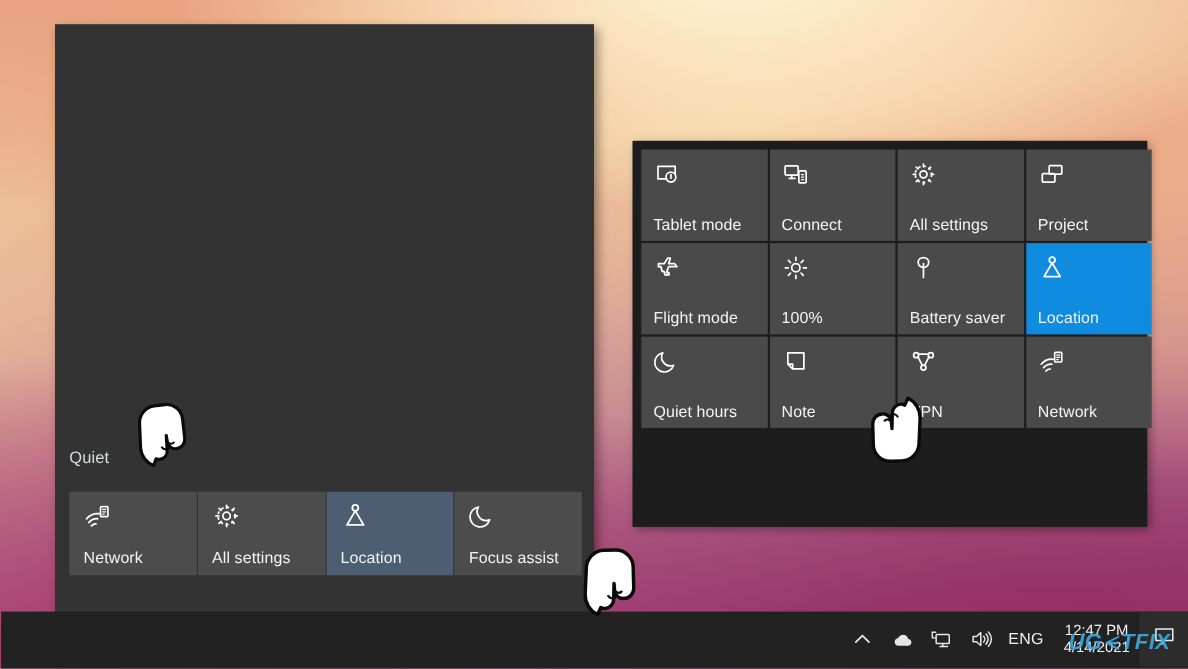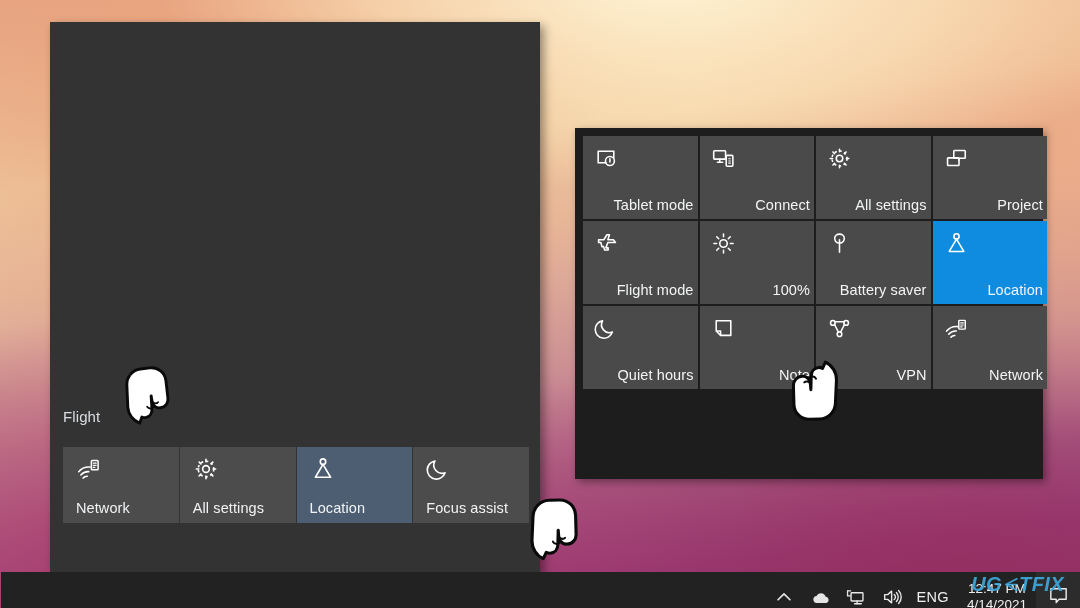--- a/index.html
+++ b/index.html
@@ -95,21 +95,21 @@
     white-space: nowrap;
     letter-spacing: 0.1px;
   }
 
   
   #taskbar {
     position: absolute;
     left: 1px;
     right: 0;
     bottom: 0;
-    height: 36px;
+    height: 52px;
     background: #222222;
   }
 
   #tray {
     position: absolute;
     right: 0;
     top: 0;
     height: 50px;
     display: flex;
     align-items: center;
@@ -166,21 +166,20 @@
   }
 
   #qp-grid {
     position: absolute;
     left: 8px;
     top: 8px;
     width: 464px;
     display: grid;
     grid-template-columns: repeat(4, 1fr);
     gap: 2px;
-    text-align: right;
   }
 
   .qtile {
     position: relative;
     height: 83px;
     background: #4a4a4a;
     overflow: hidden;
   }
   .qtile.on { background: #0f8ce0; }
   .qtile.empty { background: transparent; }
@@ -232,21 +231,21 @@
   .wm-mark svg { display: block; width: 100%; height: 100%; }
 </style>
 </head>
 <body>
 
 <div id="stage">
 
   <div id="action-center">
     <div id="ac-body">
 
-      <div id="expand-link">Flight</div>
+      <div id="expand-link">Quiet</div>
 
       <div id="ac-tiles">
 
         <div class="tile">
           <span class="tile-icon">
             <svg viewBox="0 0 24 24" fill="none" stroke="currentColor" stroke-width="1.5" stroke-linecap="round">
               <path d="M2.5 14.5 C5 11.5 9 9.8 13 10.2"></path>
               <path d="M4.5 17.5 C6.3 15.4 9 14.2 11.8 14.4"></path>
               <path d="M6.6 20.4 C7.6 19.2 9 18.6 10.4 18.7"></path>
               <rect x="14.2" y="4.2" width="6.2" height="8.4" rx="0.7" stroke-width="1.4"></rect>

